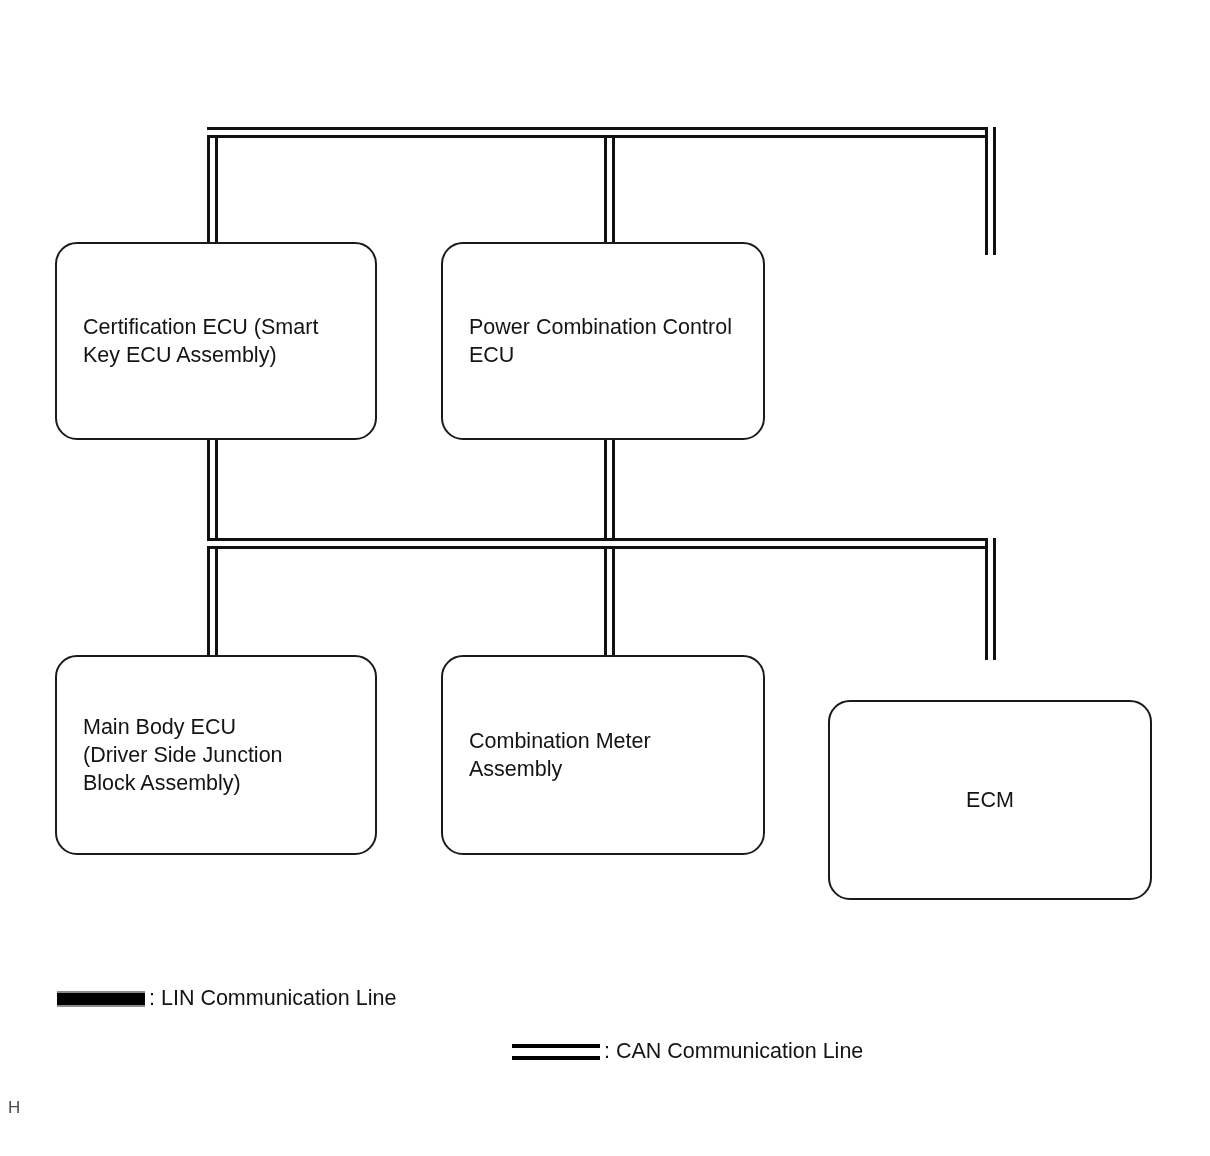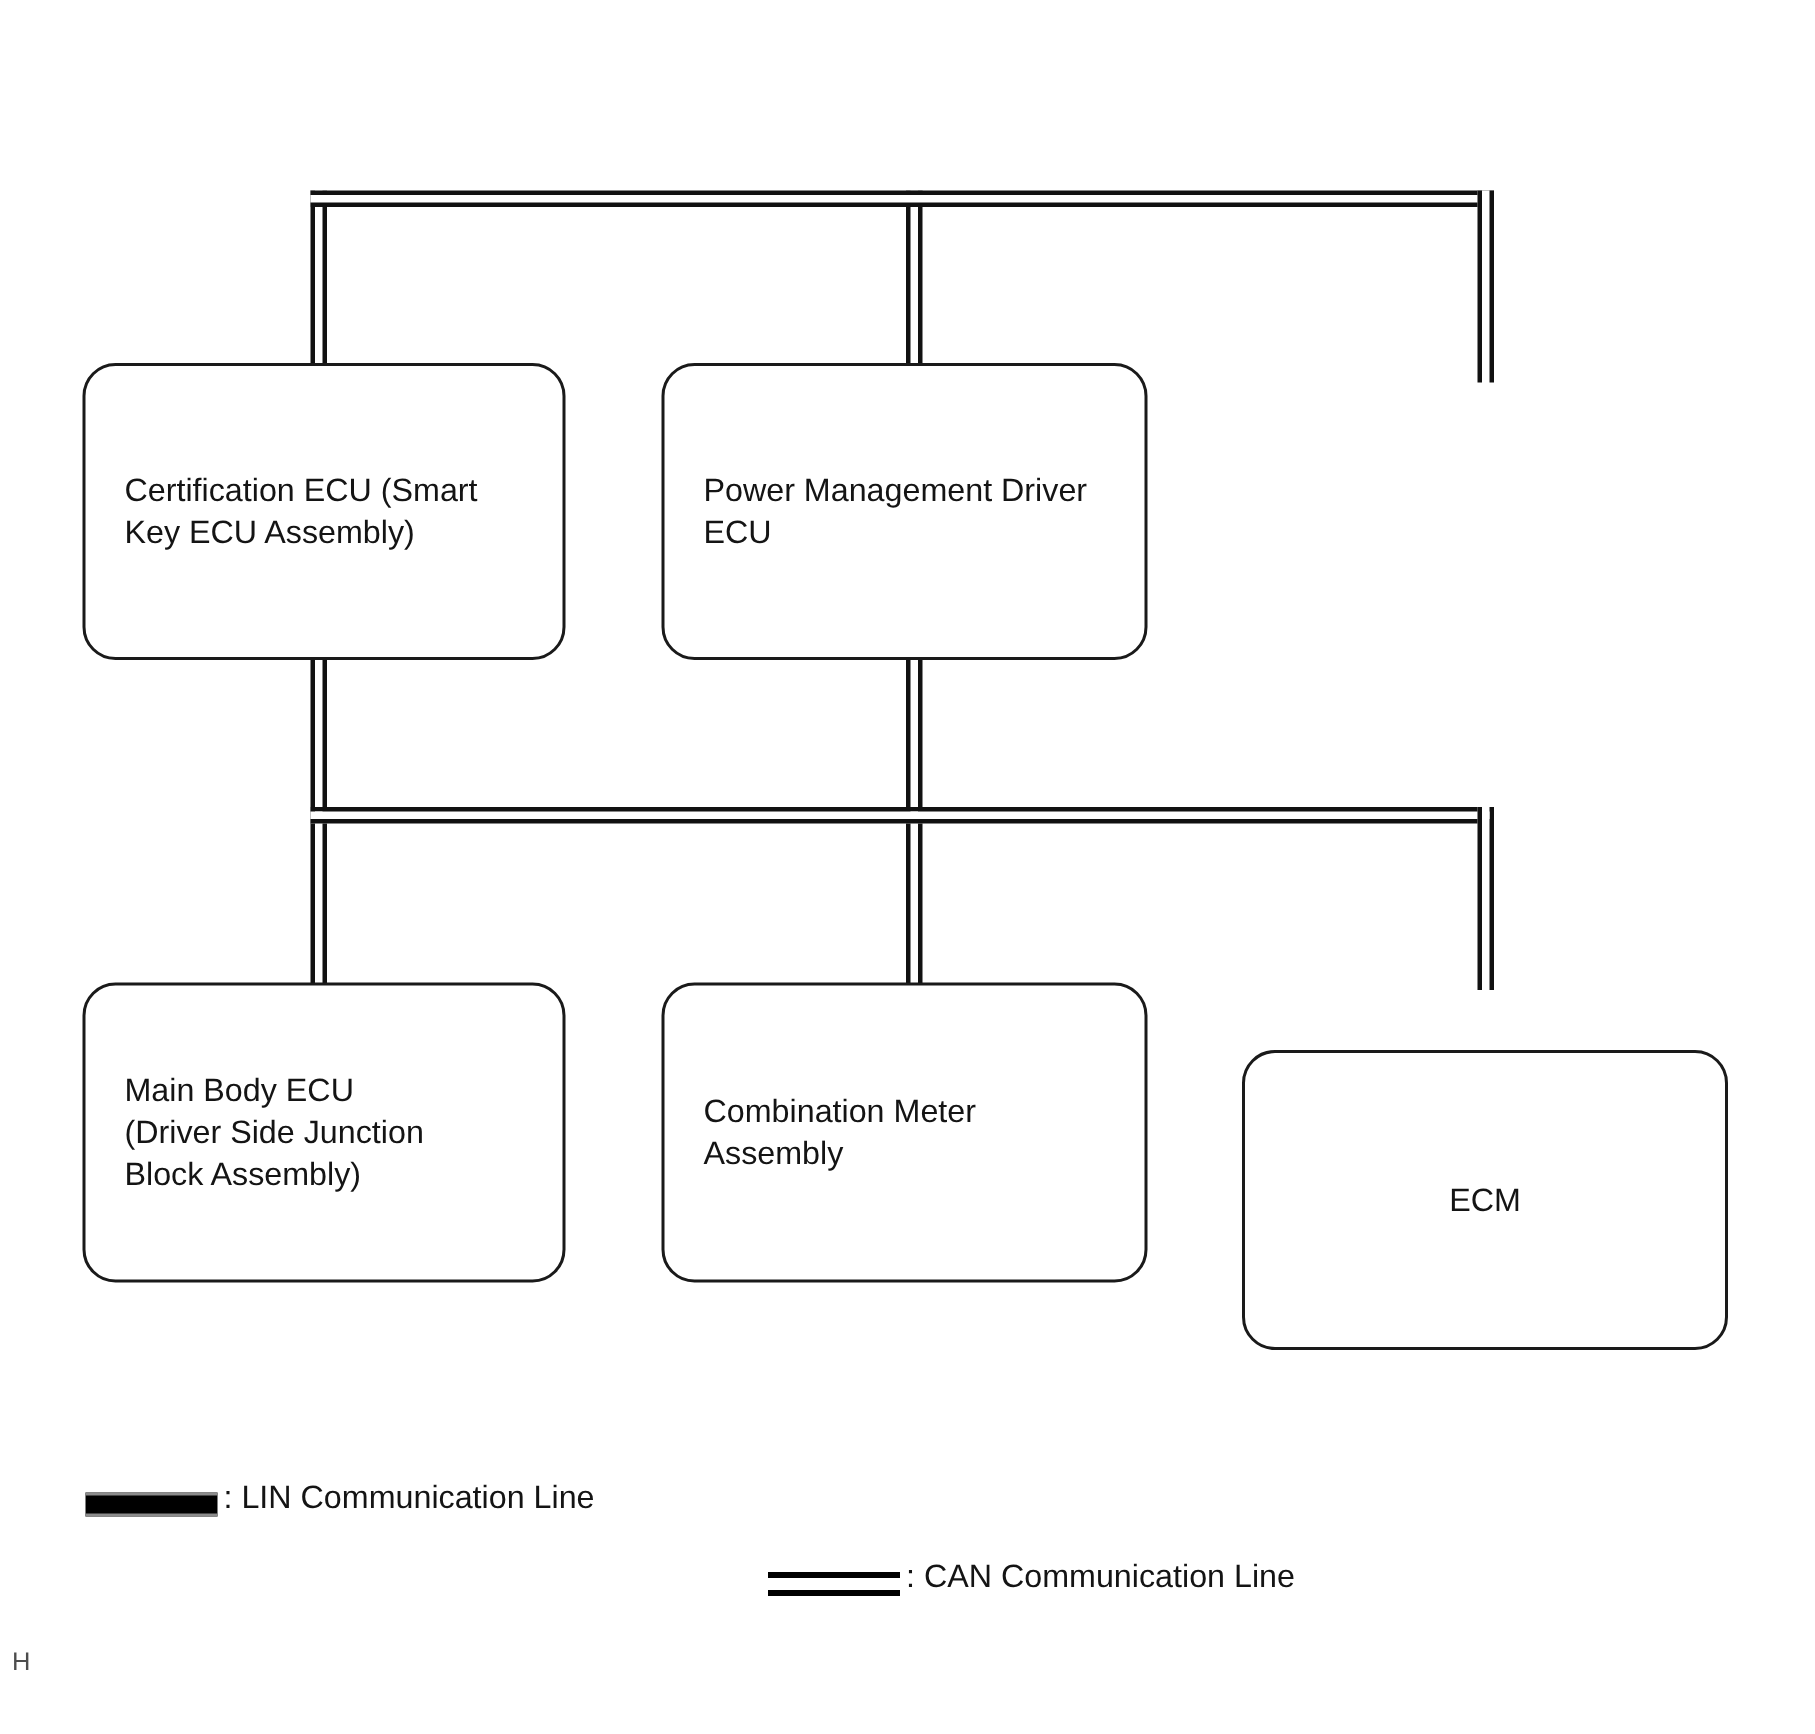--- a/index.html
+++ b/index.html
@@ -53,21 +53,21 @@
     border-right:3px solid #111;
     background:#ffffff;
     z-index:3;
   }
 
   
   #legend{position:absolute;left:0;top:0;width:1210px;height:1156px;pointer-events:none;}
   .legend-item{
     position:absolute;
     display:flex;
-    align-items:flex-end;
+    align-items:center;
     pointer-events:auto;
   }
   .sw{ flex:0 0 auto; }
   .sw-lin{
     width:88px;height:16px;
     box-sizing:border-box;
     border-top:2px solid #8c8c8c;
     border-bottom:2px solid #8c8c8c;
     background:#000000;
   }
@@ -102,21 +102,21 @@
 
   <div class="can-h" style="left:604px; top:127px; width:392px;"></div>
   <div class="can-v" style="left:985px; top:127px; height:128px;"></div>
 
   <div class="ecu-box" style="left:55px; top:242px; width:322px; height:198px;">
     <div class="ecu-label">Certification ECU (Smart
 Key ECU Assembly)</div>
   </div>
 
   <div class="ecu-box" style="left:441px; top:242px; width:324px; height:198px;">
-    <div class="ecu-label">Power Management Driver
+    <div class="ecu-label">Power Combination Control
 ECU</div>
   </div>
 
 
   <div class="can-v" style="left:207px; top:438px; height:222px;"></div>
 
   <div class="can-v" style="left:604px; top:438px; height:222px;"></div>
 
   <div class="can-h" style="left:207px; top:538px; width:789px;"></div>
 

